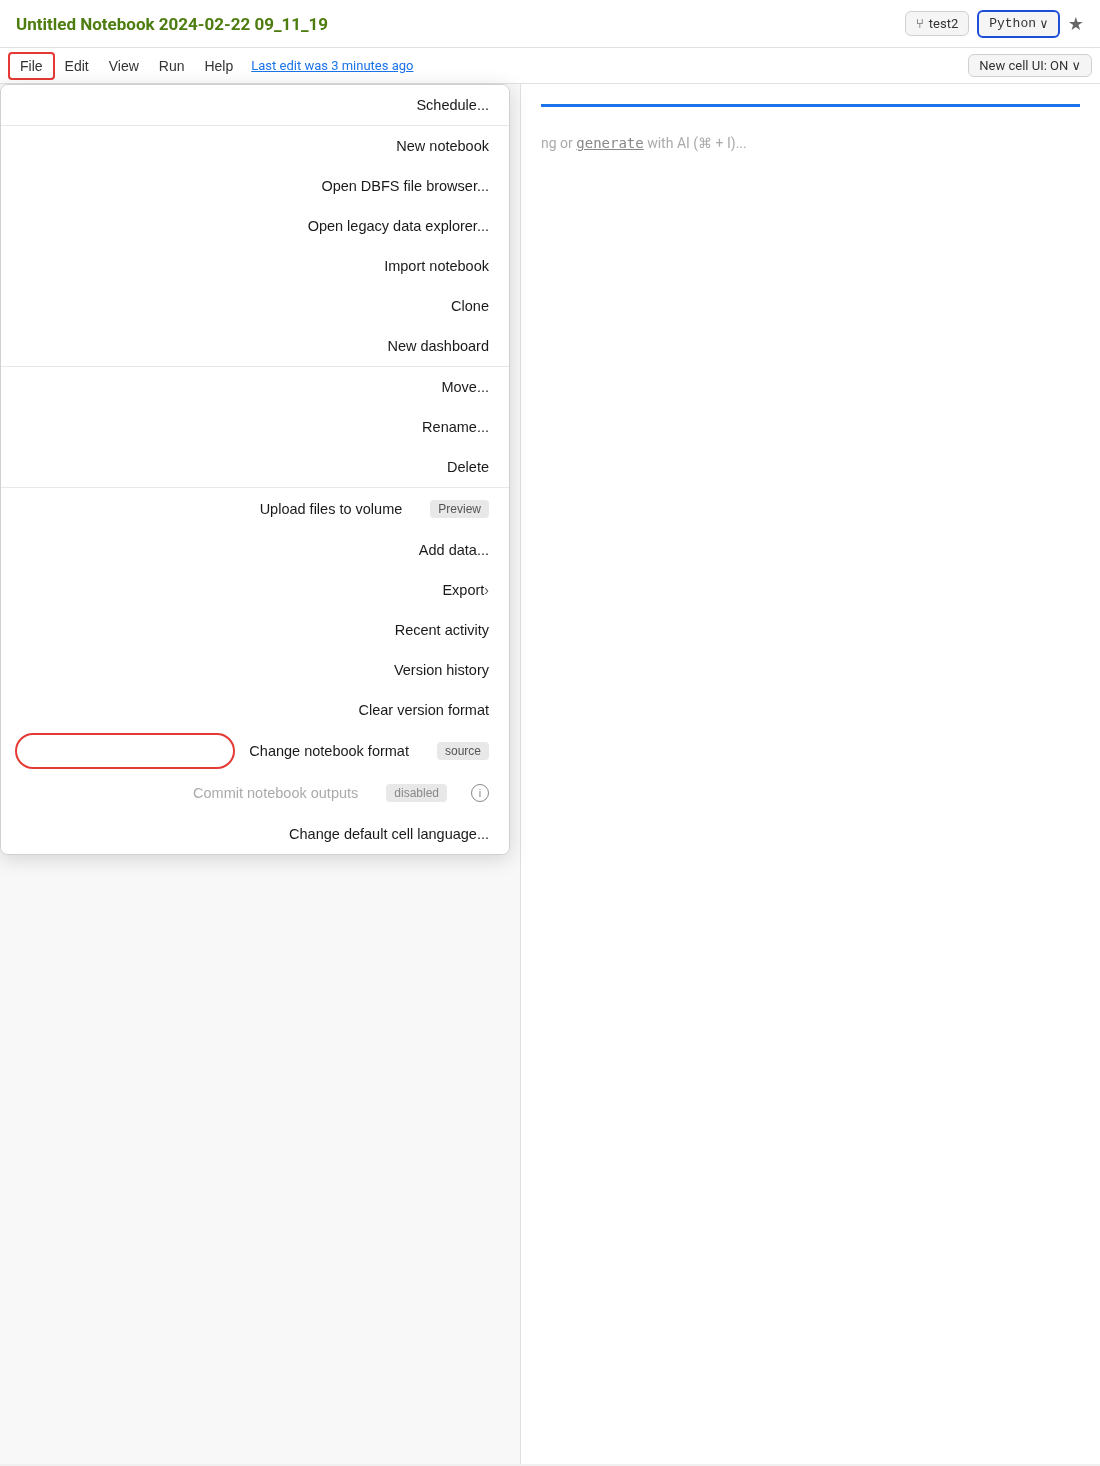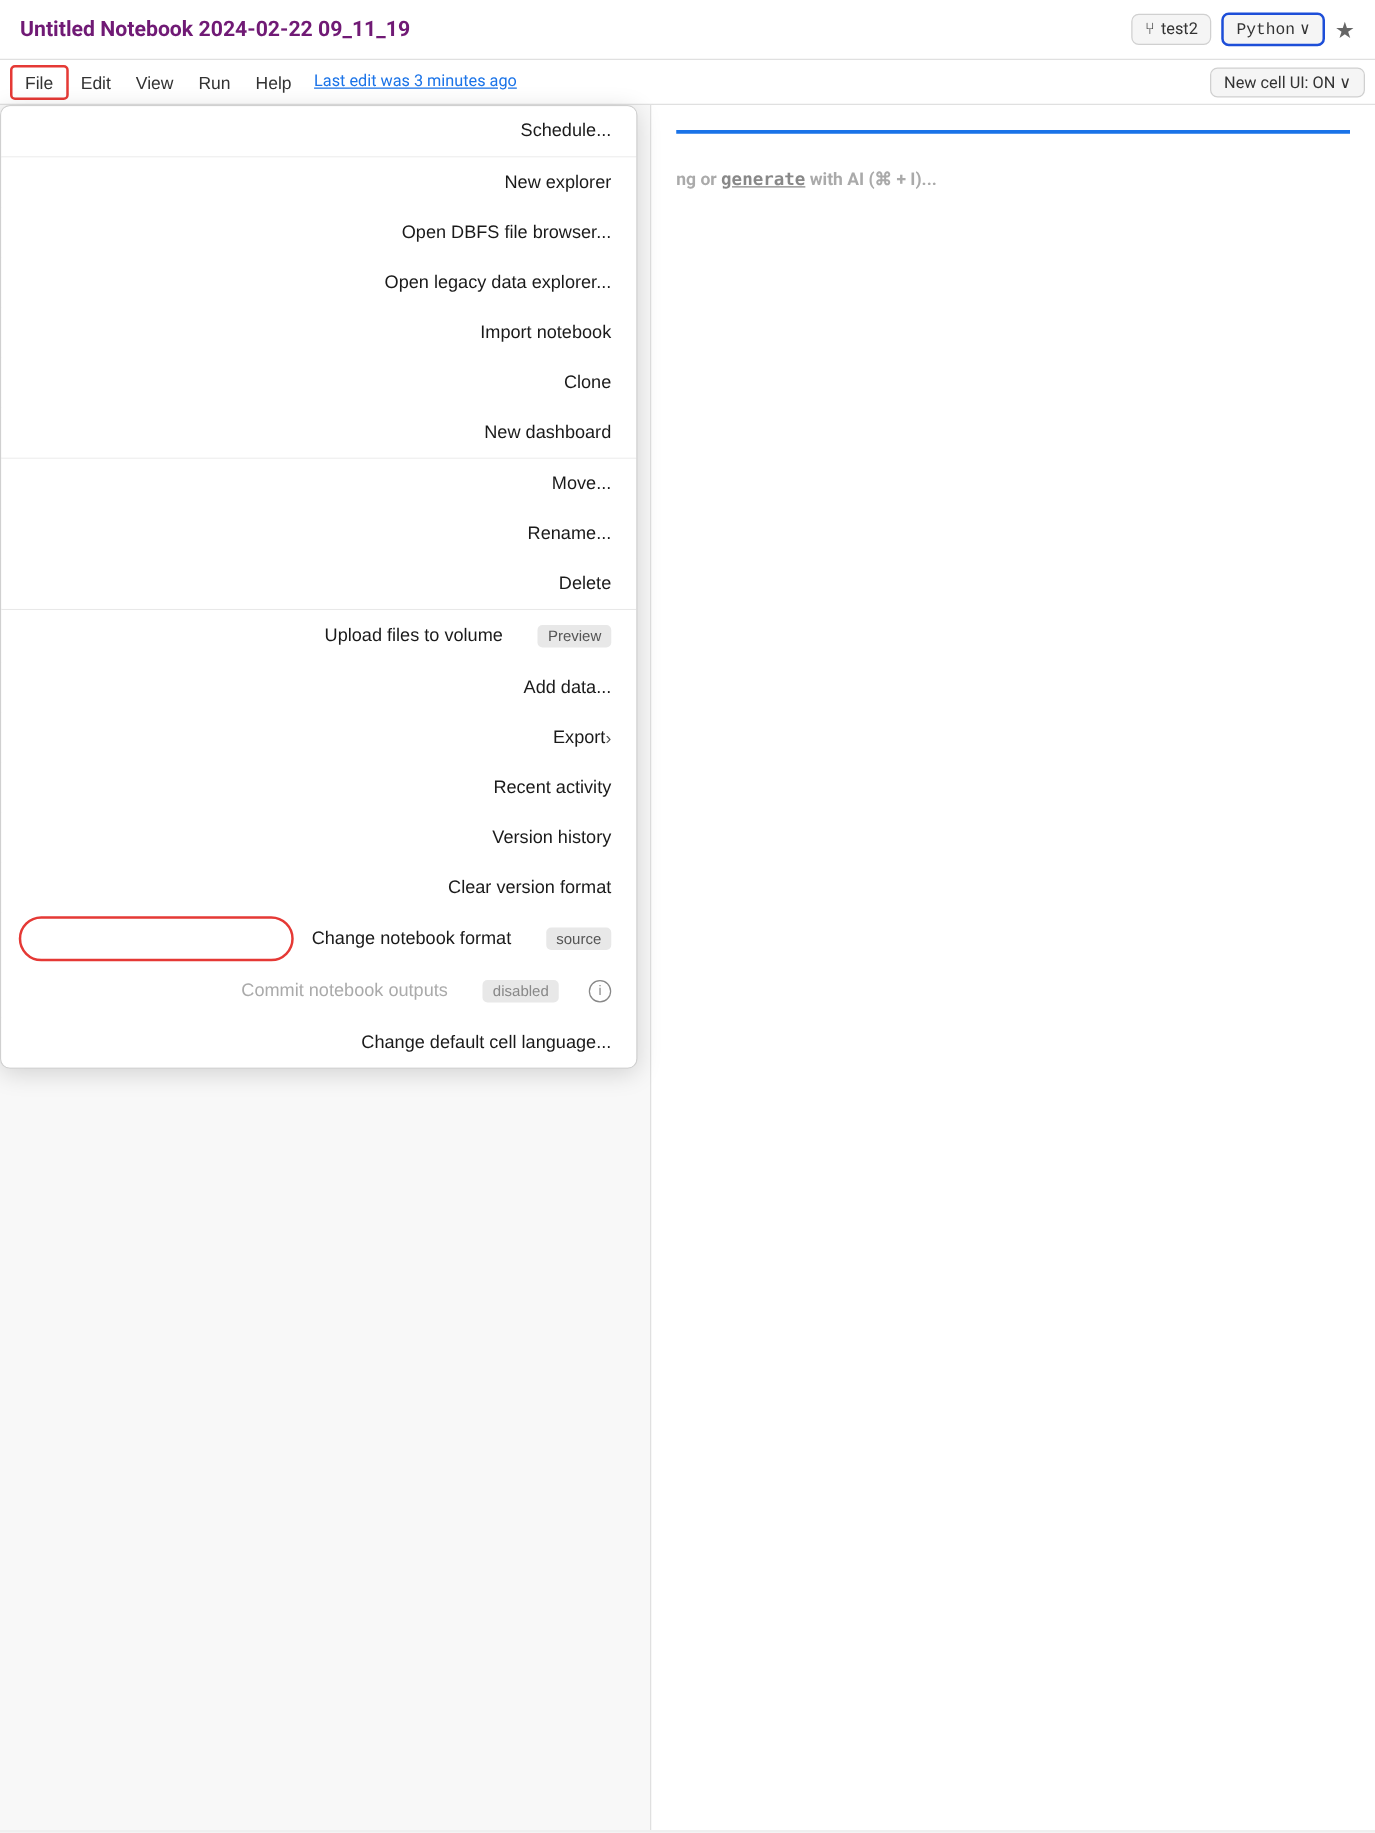--- a/index.html
+++ b/index.html
@@ -24,21 +24,21 @@
       align-items: center;
       padding: 0 16px;
       height: 48px;
       gap: 12px;
       position: relative;
       z-index: 10;
     }
     .notebook-title {
       font-size: 17px;
       font-weight: 700;
-      color: #701a75;
+      color: #4d7c0f;
       margin-right: 4px;
     }
     .top-bar-right {
       margin-left: auto;
       display: flex;
       align-items: center;
       gap: 8px;
     }
     .branch-badge {
       display: flex;
@@ -133,21 +133,20 @@
       right: 0;
       padding: 20px;
       background: #ffffff;
       min-height: 1380px;
       border-left: 1px solid #e0e0e0;
     }
     .cell-hint {
       font-size: 14px;
       color: #aaa;
       margin-top: 28px;
-      font-weight: bold;
     }
     .cell-hint .generate-link {
       color: #888;
       text-decoration: underline;
       font-family: monospace;
     }
     .cell-border-top {
       height: 3px;
       background: #1a73e8;
       width: 100%;
@@ -296,21 +295,21 @@
   <div class="dropdown-menu">
 
     <div class="menu-section">
       <button class="dropdown-item">
         <span>Schedule...</span>
       </button>
     </div>
 
     <div class="menu-section">
       <button class="dropdown-item">
-        <span>New explorer</span>
+        <span>New notebook</span>
       </button>
       <button class="dropdown-item">
         <span>Open DBFS file browser...</span>
       </button>
       <button class="dropdown-item">
         <span>Open legacy data explorer...</span>
       </button>
       <button class="dropdown-item">
         <span>Import notebook</span>
       </button>

